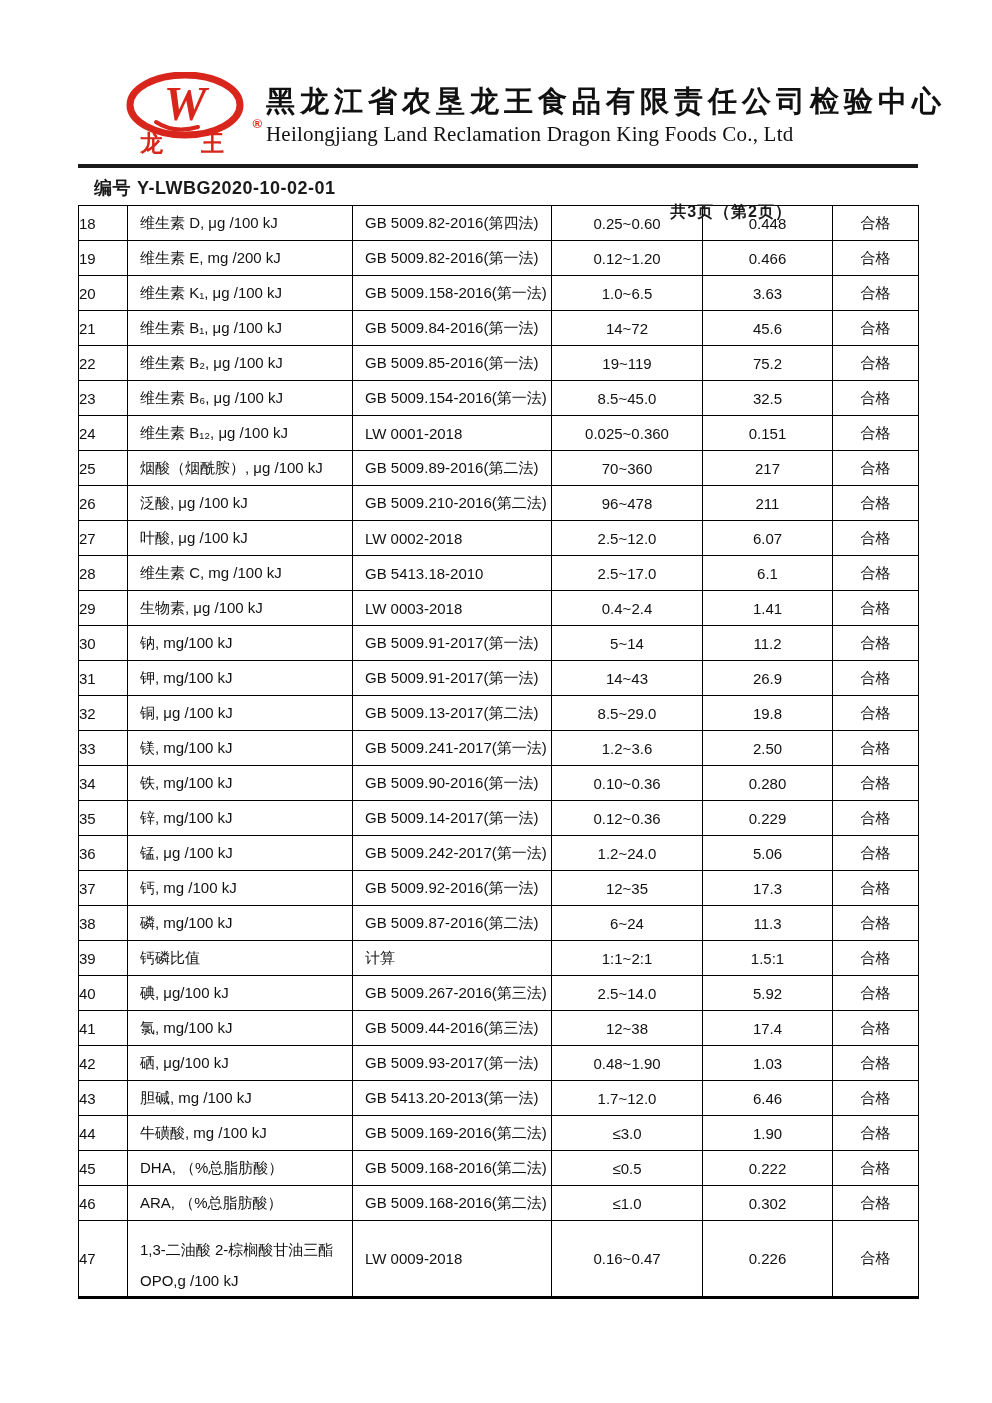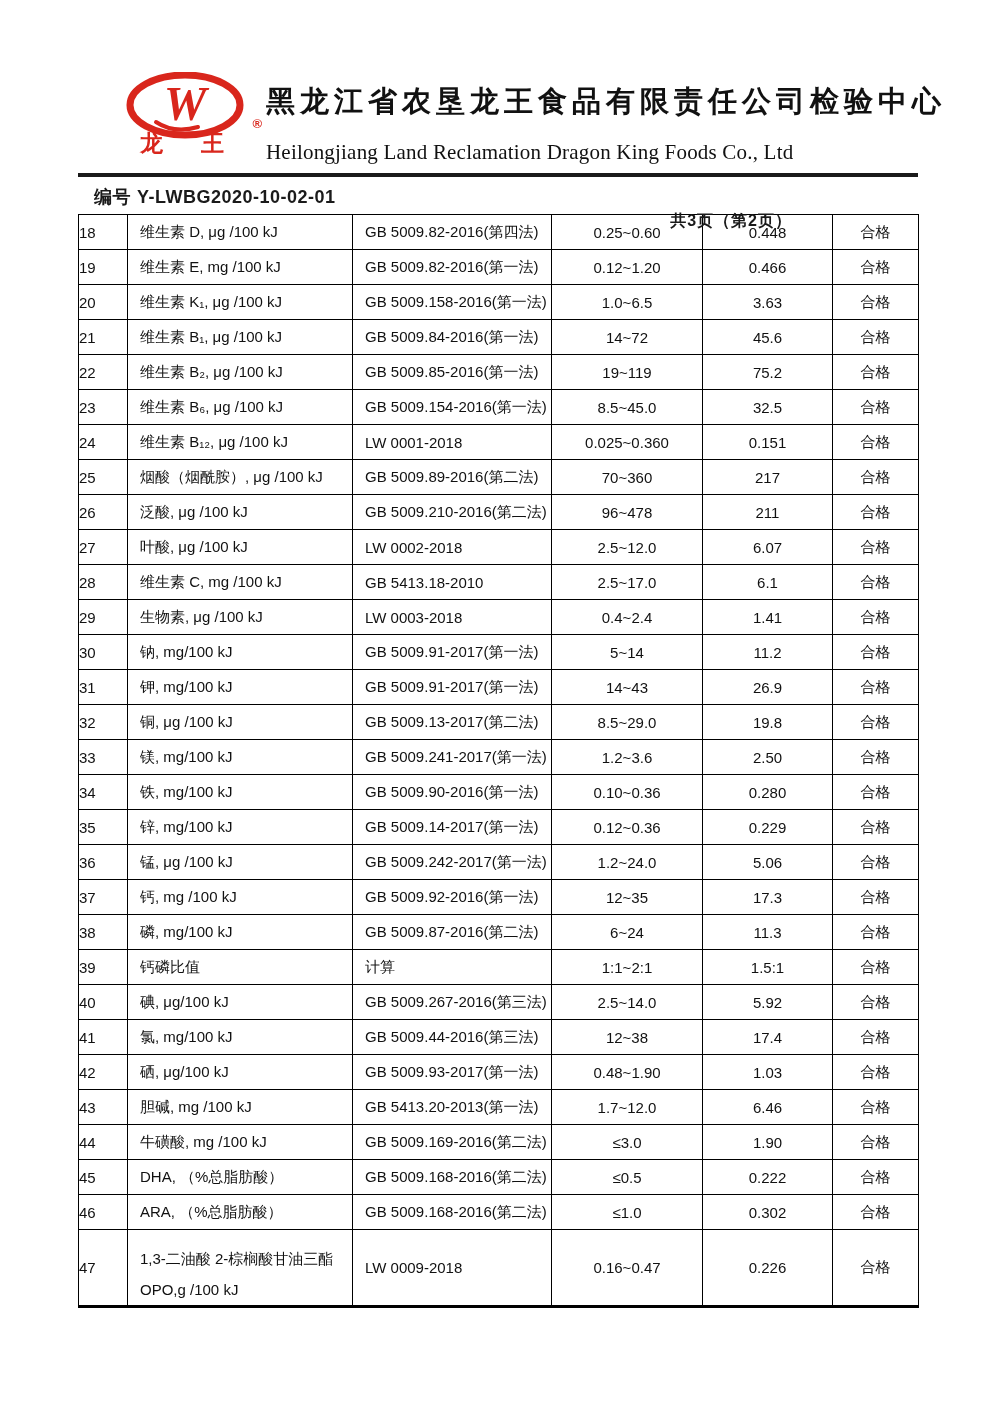--- a/index.html
+++ b/index.html
@@ -21,21 +21,21 @@
     color:#d9261c; font-weight:bold; font-size:23px;
     letter-spacing:38px; text-indent:6px; white-space:nowrap;font-family:Liberation Serif, serif;
   }
   .reg { position:absolute; right:-14px; top:44px; color:#d9261c; font-size:13px; font-weight:bold; }
   .titles { margin-left:18px; padding-top:10px; }
   .title-cn {
     font-size:29px; font-weight:bold; color:#111;
     letter-spacing:5px; white-space:nowrap;
   }
   .title-en {
-    margin-top:18px;
+    margin-top:0;
     font-family:"Liberation Serif", serif;
     font-size:21px; color:#111; white-space:nowrap; letter-spacing:0.2px;
   }
   .rule { height:4px; background:#1a1a1a; margin-top:8px; }
 
   
   .meta { display:flex; justify-content:space-between; align-items:center; margin-top:7px; height:26px; }
   .report-no { font-size:18px; font-weight:bold; letter-spacing:0.5px;margin-left:16px; }
   .report-no .label { margin-right:6px; }
   .page-info { font-size:16px; font-weight:bold; margin-right:126px; letter-spacing:1px;margin-top:48px; }
@@ -101,21 +101,21 @@
         <tr>
           <td class="col-no">18</td>
           <td class="col-item">维生素 D, μg /100 kJ</td>
           <td class="col-method">GB 5009.82-2016(第四法)</td>
           <td class="col-range">0.25~0.60</td>
           <td class="col-result">0.448</td>
           <td class="col-conclusion">合格</td>
         </tr>
         <tr>
           <td class="col-no">19</td>
-          <td class="col-item">维生素 E, mg  /100 kJ</td>
+          <td class="col-item">维生素 E, mg  /200 kJ</td>
           <td class="col-method">GB 5009.82-2016(第一法)</td>
           <td class="col-range">0.12~1.20</td>
           <td class="col-result">0.466</td>
           <td class="col-conclusion">合格</td>
         </tr>
         <tr>
           <td class="col-no">20</td>
           <td class="col-item">维生素 K₁,  μg /100 kJ</td>
           <td class="col-method">GB 5009.158-2016(第一法)</td>
           <td class="col-range">1.0~6.5</td>

